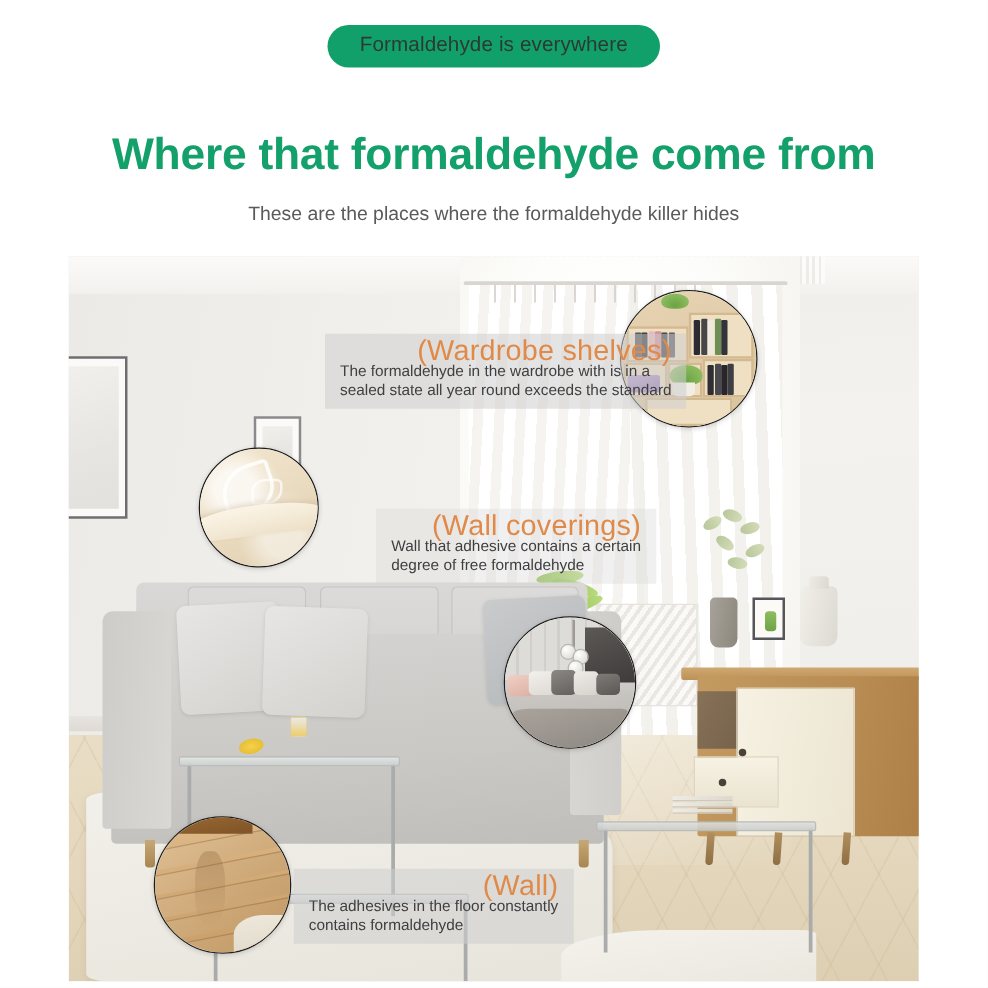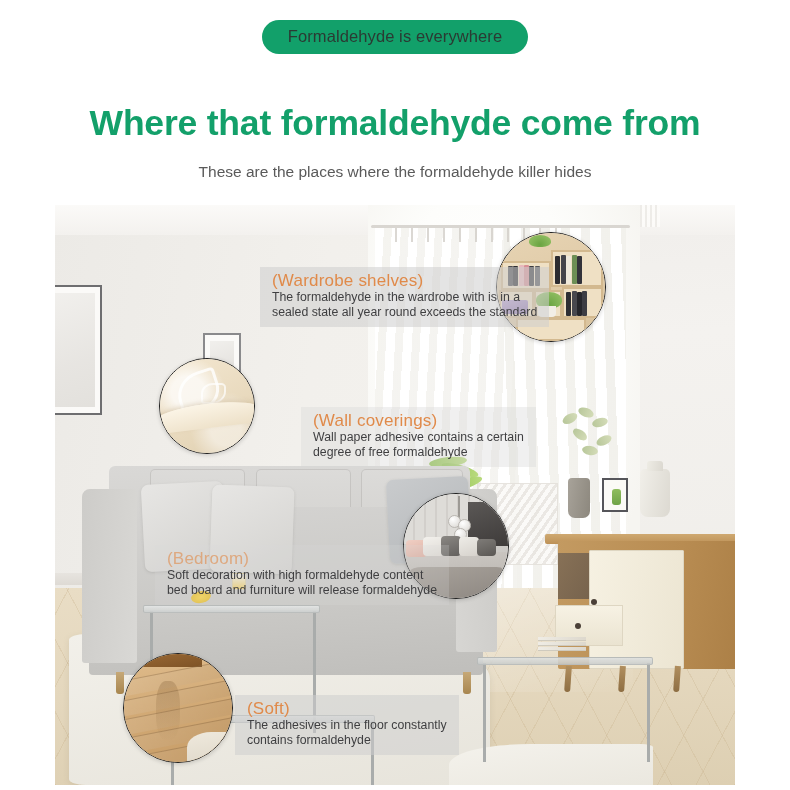--- a/index.html
+++ b/index.html
@@ -288,22 +288,22 @@
   
   .callout { position:absolute; }
   .callout .band {
     position:relative;
     padding:4px 12px 7px 12px;
   }
   .callout .band.solid { background:rgba(205,205,205,.55); }
   .callout .band.soft  { background:rgba(215,215,215,.38); }
   .callout .band.faint { background:rgba(220,220,220,.22); }
   .c-title {
-    display:block; text-align:left;
-    color:#e08a4a; font-size:17px; letter-spacing:.2px;
+    display:block; text-align:right;
+    color:#e08a4a; font-size:23px; letter-spacing:.2px;
     line-height:19px; white-space:nowrap;
   }
   .c-title.ghost { color:rgba(224,138,74,.62); }
   .c-desc {
     display:block; color:#3f3f41; font-size:12.3px; line-height:15px;
     white-space:nowrap;
   }
   .c-desc.center { text-align:center; }
 
   .co-wardrobe { left:205px; top:62px; }
@@ -577,35 +577,28 @@
       <div class="band solid">
         <span class="c-title">(Wardrobe shelves)</span>
         <span class="c-desc">The formaldehyde in the wardrobe with is in a</span>
         <span class="c-desc">sealed state all year round exceeds the standard</span>
       </div>
     </div>
 
     <div class="callout co-wall">
       <div class="band soft">
         <span class="c-title">(Wall coverings)</span>
-        <span class="c-desc center">Wall paper adhesive contains a certain</span>
+        <span class="c-desc center">Wall that adhesive contains a certain</span>
         <span class="c-desc">degree of free formaldehyde</span>
       </div>
     </div>
 
-    <div class="callout co-bed">
-      <div class="band faint">
-        <span class="c-title ghost">(Bedroom)</span>
-        <span class="c-desc">Soft decoration with high formaldehyde content</span>
-        <span class="c-desc">bed board and furniture will release formaldehyde</span>
-      </div>
-    </div>
 
     <div class="callout co-floor">
       <div class="band solid">
-        <span class="c-title">(Soft)</span>
+        <span class="c-title">(Wall)</span>
         <span class="c-desc">The adhesives in the floor constantly</span>
         <span class="c-desc">contains formaldehyde</span>
       </div>
     </div>
 
   </div>
 </div>
 
 </body></html>

